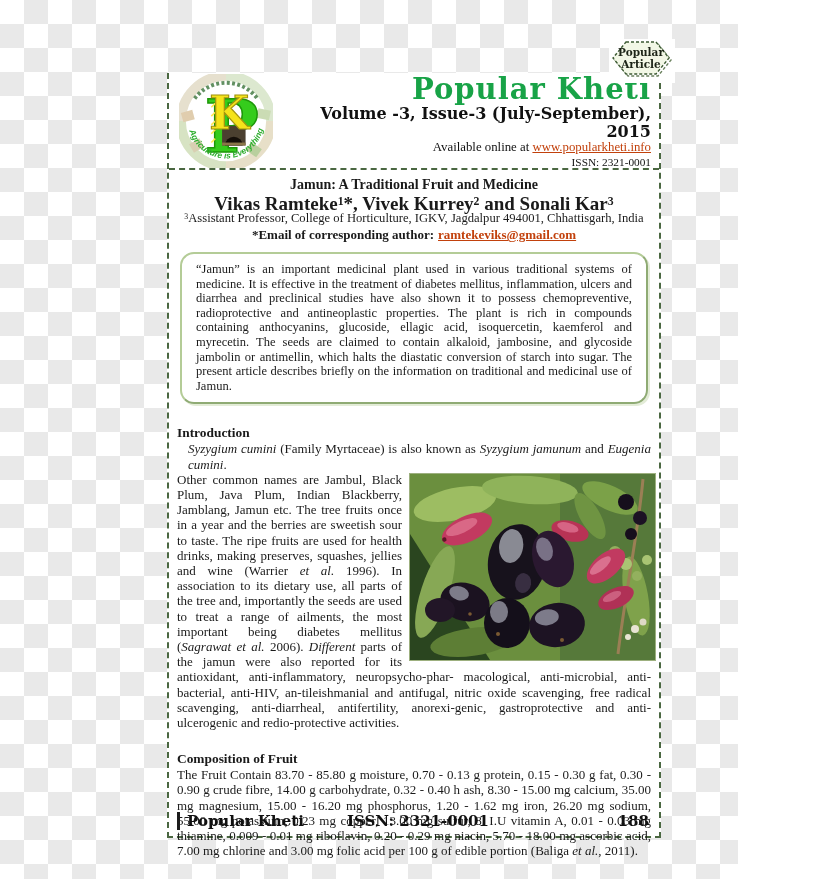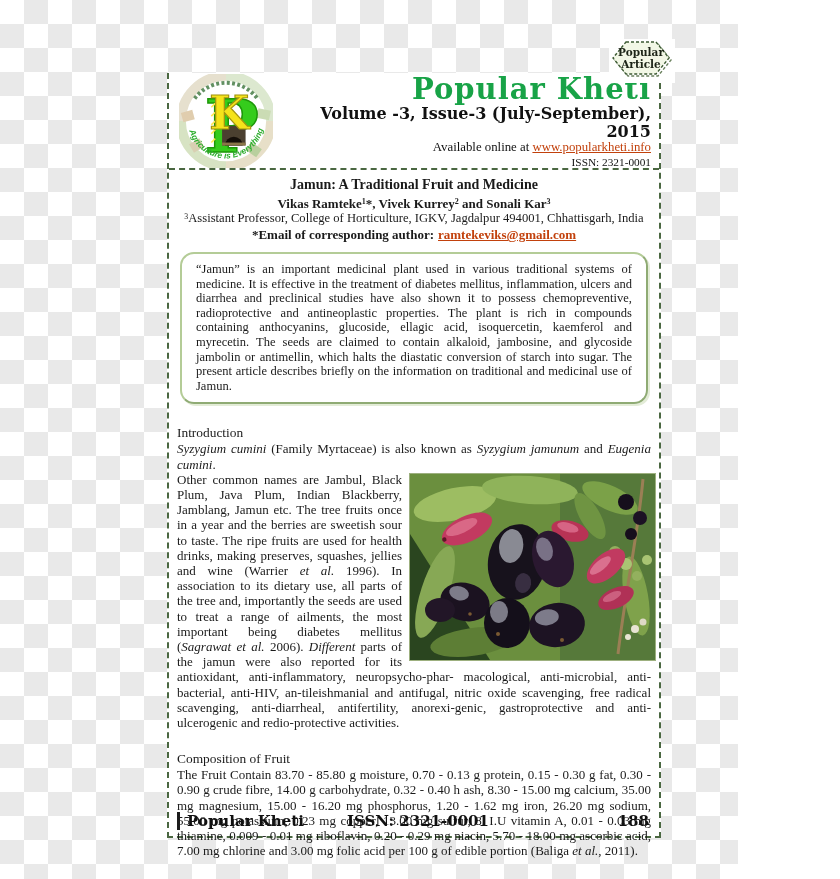--- a/index.html
+++ b/index.html
@@ -37,36 +37,36 @@
   }
   .volume-line{font-family:"DejaVu Serif",serif;font-weight:bold;font-size:16px;color:#111;margin-top:1px;}
   .online-line,.copyright-line{font-size:12.8px;color:#111;margin-top:1px;}
   .issn-line{font-size:11.3px;color:#111;margin-top:1px;}
   a.doc-link{color:#c2410c;text-decoration:underline;cursor:pointer;}
   
   .main{padding:0 8px;}
   .article-title{
     text-align:center;font-weight:bold;font-size:14px;margin:7px 0 3px;
   }
-  .authors{ text-align:center;font-weight:bold;font-size:13px;line-height:15px;}
+  .authors{ text-align:center;font-weight:bold;font-size:19px;line-height:15px;}
   .affil{ text-align:center;font-size:12.6px;line-height:15px;}
   .email-line{text-align:center;font-weight:bold;font-size:13px;line-height:15px;margin-top:1px;}
   .email-line .lbl{margin-right:4px;}
   .abstract-box{
     margin:10px 3px 10px;
     border:2px solid #b4cc97;
     border-right-color:#8fab74;border-bottom-color:#8fab74;
     border-radius:14px;
     padding:8px 14px 9px;
     font-size:12.5px;line-height:14.6px;text-align:justify;
     box-shadow:2px 2px 0 #e3ecd7;
   }
-  .sec-head{font-weight:normal;font-size:13.4px;line-height:16px;margin:21px 0 0;}
+  .sec-head{font-weight:bold;font-size:13.4px;line-height:16px;margin:21px 0 0;}
   .body-par{font-size:13px;line-height:15.2px;text-align:justify;margin:0;}
-  .intro-first{text-align-last:justify;}
+  .intro-first{text-align-last:justify;margin-left:11px;}
   .fruit-photo{
     float:right;width:245px;height:186px;
     margin:2px -4px 4px 8px;
     outline:1px solid #9db07f;
   }
   .fruit-photo svg{display:block;}
   .seg-i{font-style:italic;}
   .seg-sup{font-size:0.62em;position:relative;top:-0.45em;line-height:0;}
   
   .page-footer{

